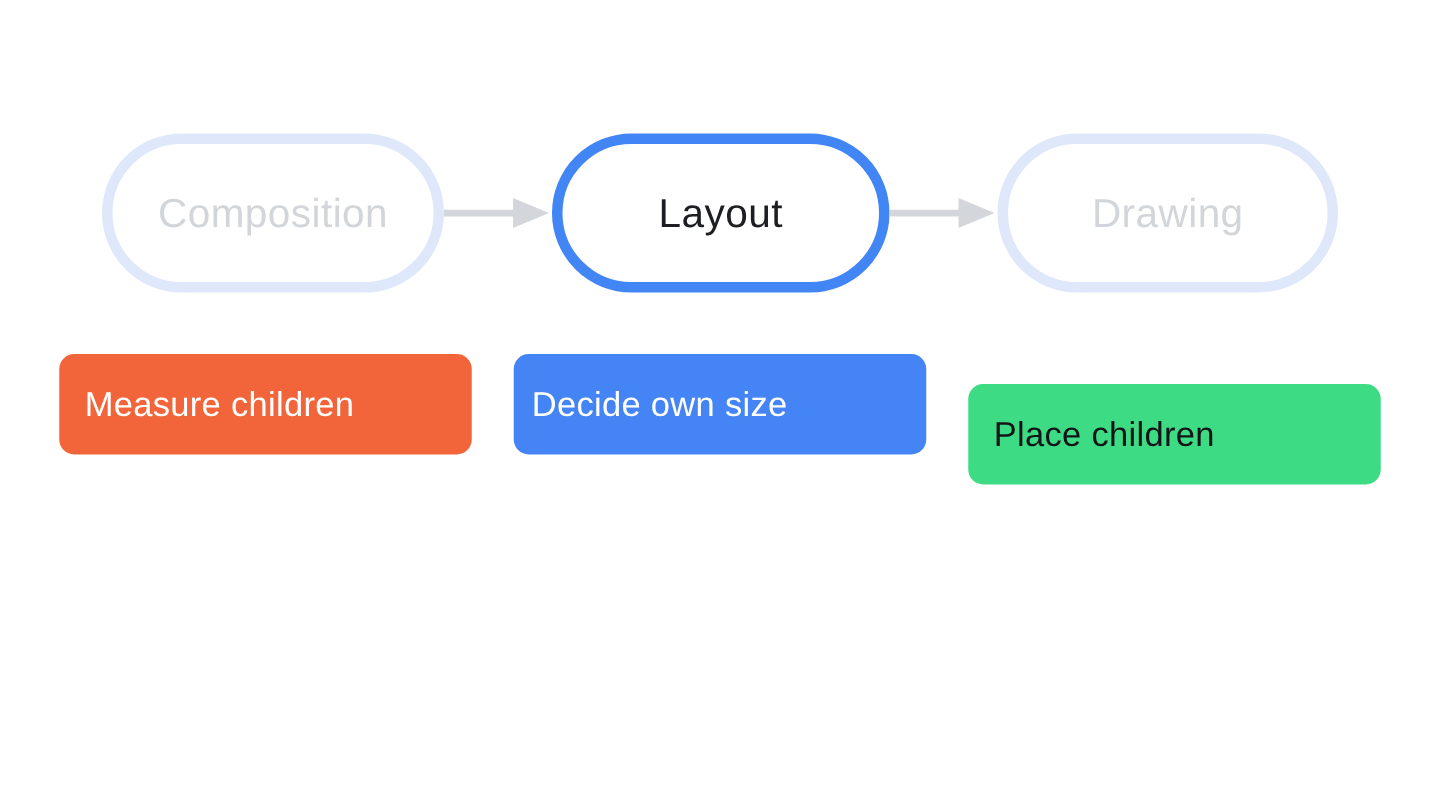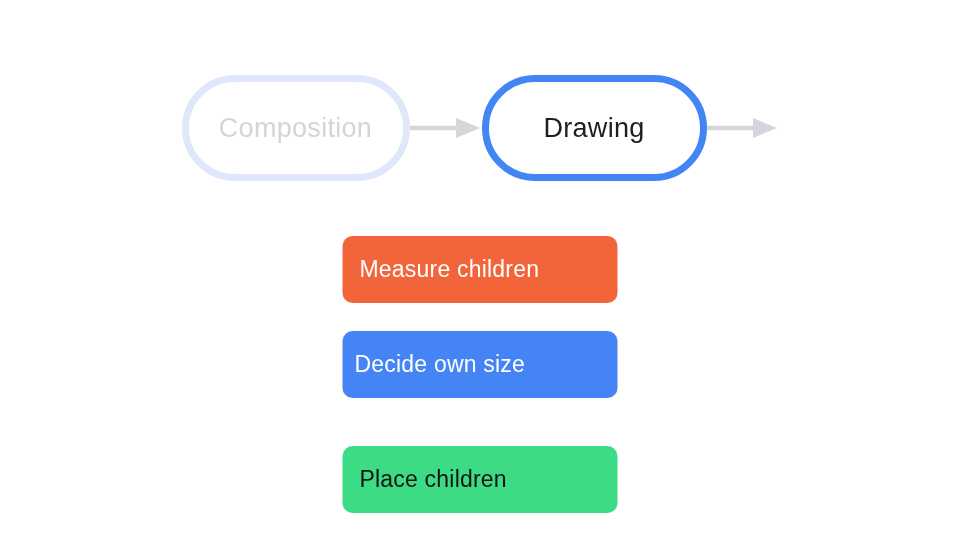--- a/index.html
+++ b/index.html
@@ -9,21 +9,21 @@
   .canvas {
     position: relative;
     width: 960px;
     height: 540px;
     background: #ffffff;
   }
 
   
   .stepper {
     position: absolute;
-    top: 75px;
+    top: 89px;
     left: 0;
     width: 960px;
     height: 106px;
     display: flex;
     align-items: center;
     justify-content: center;
   }
   .pill {
     height: 106px;
     border-radius: 53px;
@@ -58,21 +58,21 @@
   .arrow-line { stroke: var(--arrow-gray); stroke-width: 4.5; }
   .arrow-head { fill: var(--arrow-gray); }
 
   
   .cards {
     position: absolute;
     top: 236px;
     left: 50%;
     transform: translateX(-50%);
     display: flex;
-    flex-direction: column;
+    flex-direction: row;
     gap: 28px;
   }
   .card {
     width: 275px;
     height: 67px;
     border-radius: 10px;
     display: flex;
     align-items: center;
     padding-left: 17px;
     font-size: 23px;
@@ -93,28 +93,31 @@
     <div class="pill inactive pill-composition">
       <span class="pill-label">Composition</span>
     </div>
 
     <svg class="arrow" viewBox="0 0 72 26" aria-hidden="true">
       <line class="arrow-line" x1="0" y1="13" x2="50" y2="13"></line>
       <polygon class="arrow-head" points="46,3 70,13 46,23"></polygon>
     </svg>
 
     <div class="pill active pill-layout">
-      <span class="pill-label">Drawing</span>
+      <span class="pill-label">Layout</span>
     </div>
 
     <svg class="arrow" viewBox="0 0 72 26" aria-hidden="true">
       <line class="arrow-line" x1="0" y1="13" x2="50" y2="13"></line>
       <polygon class="arrow-head" points="46,3 70,13 46,23"></polygon>
     </svg>
 
+    <div class="pill inactive pill-drawing">
+      <span class="pill-label">Drawing</span>
+    </div>
 
   </div>
 
   <div class="cards">
 
     <div class="card card-orange">
       <span>Measure children</span>
     </div>
 
     <div class="card card-blue">

